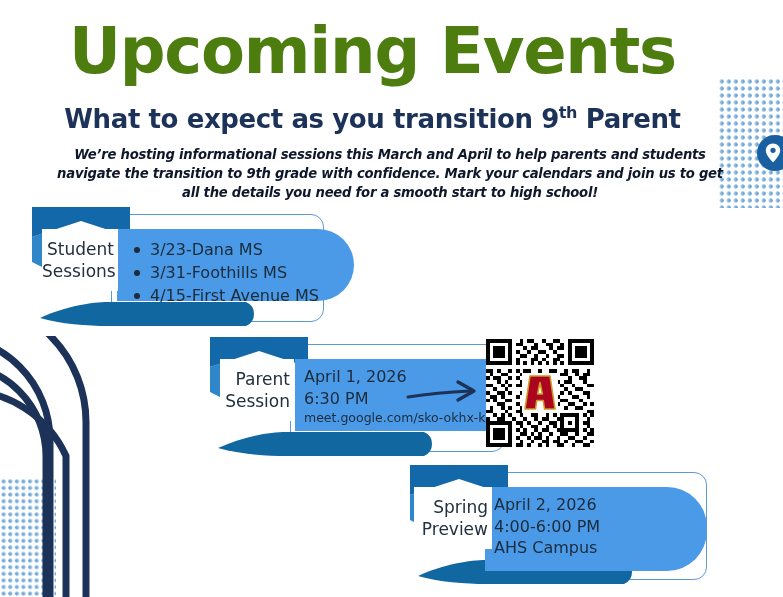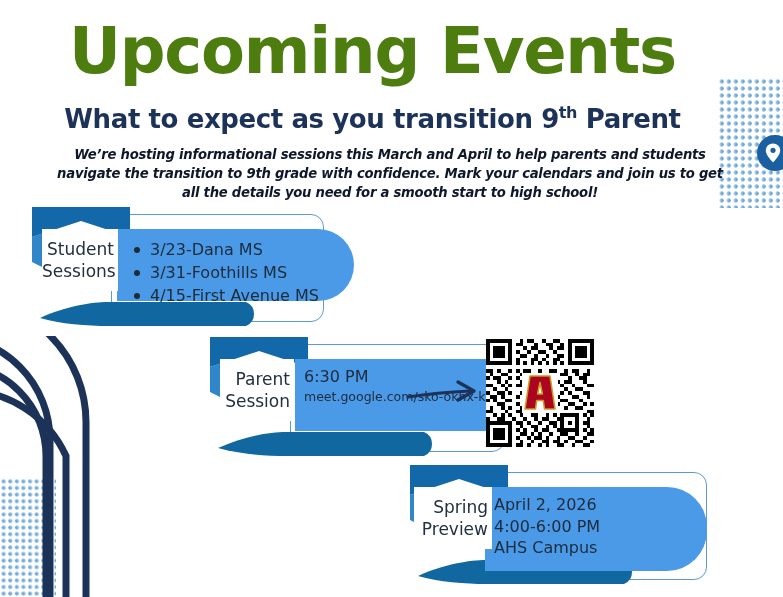--- a/index.html
+++ b/index.html
@@ -343,20 +343,21 @@
       <path d="M10 22 C36 10 62 6 78 6 L216 6 A13 13 0 0 1 216 30 L78 30 C58 30 30 28 10 22 Z" fill="#11679f"></path>
     </svg>
 
     <div class="label-box" style="left:220px; top:359px; width:74px; height:62px;">
       <span>Parent</span>
       <span>Session</span>
     </div>
 
     <div class="content-pill" style="left:295px; top:359px; width:192px; height:72px;">
       <div class="info-lines">
+        <div>April 1, 2026</div>
         <div>6:30 PM</div>
         <div class="small">meet.google.com/sko-okhx-kic</div>
       </div>
     </div>
 
     <svg class="arrow-right" style="left:406px; top:378px; width:72px; height:28px;" viewBox="0 0 72 28" xmlns="http://www.w3.org/2000/svg">
       <path d="M2 19 C22 16 44 14 64 13" stroke="#1c3258" stroke-width="3" fill="none" stroke-linecap="round"></path>
       <path d="M52 4 L68 13 L52 22" stroke="#1c3258" stroke-width="3.4" fill="none" stroke-linecap="round" stroke-linejoin="round"></path>
     </svg>
   </div>

